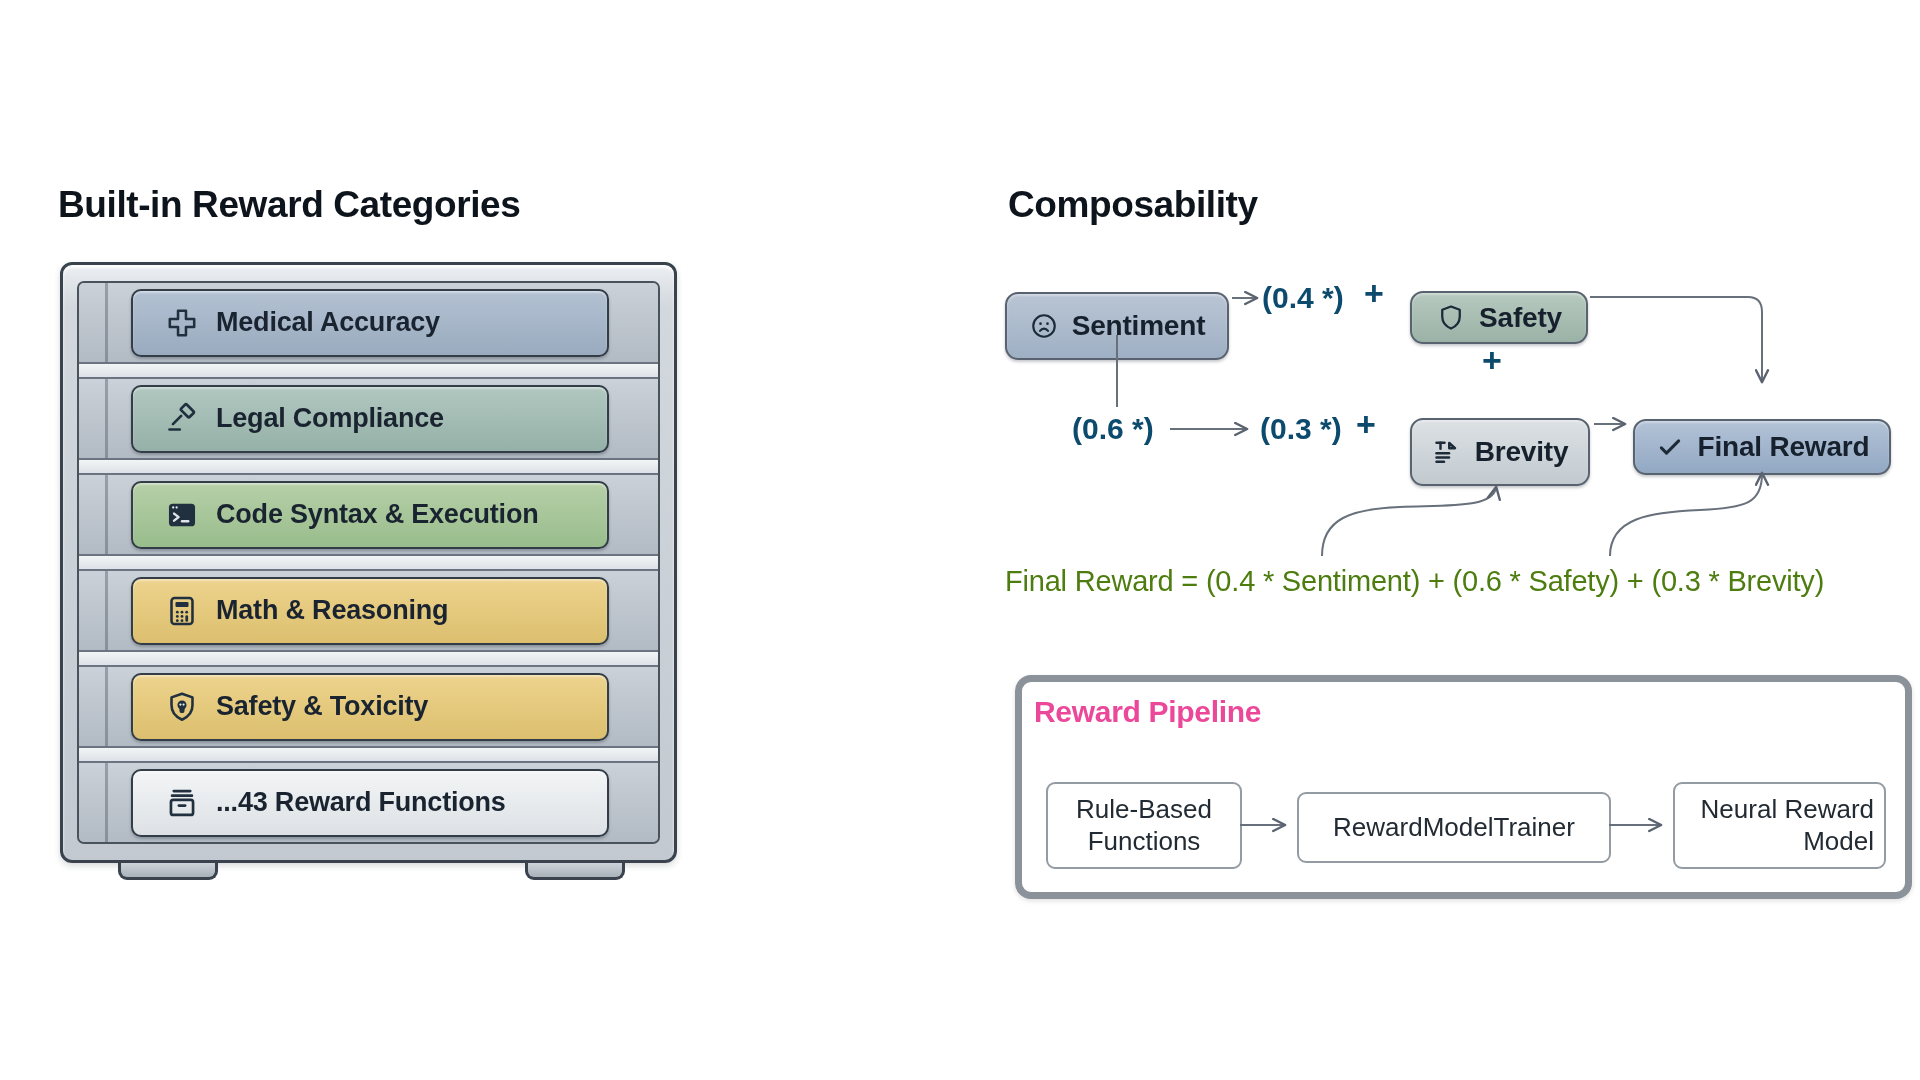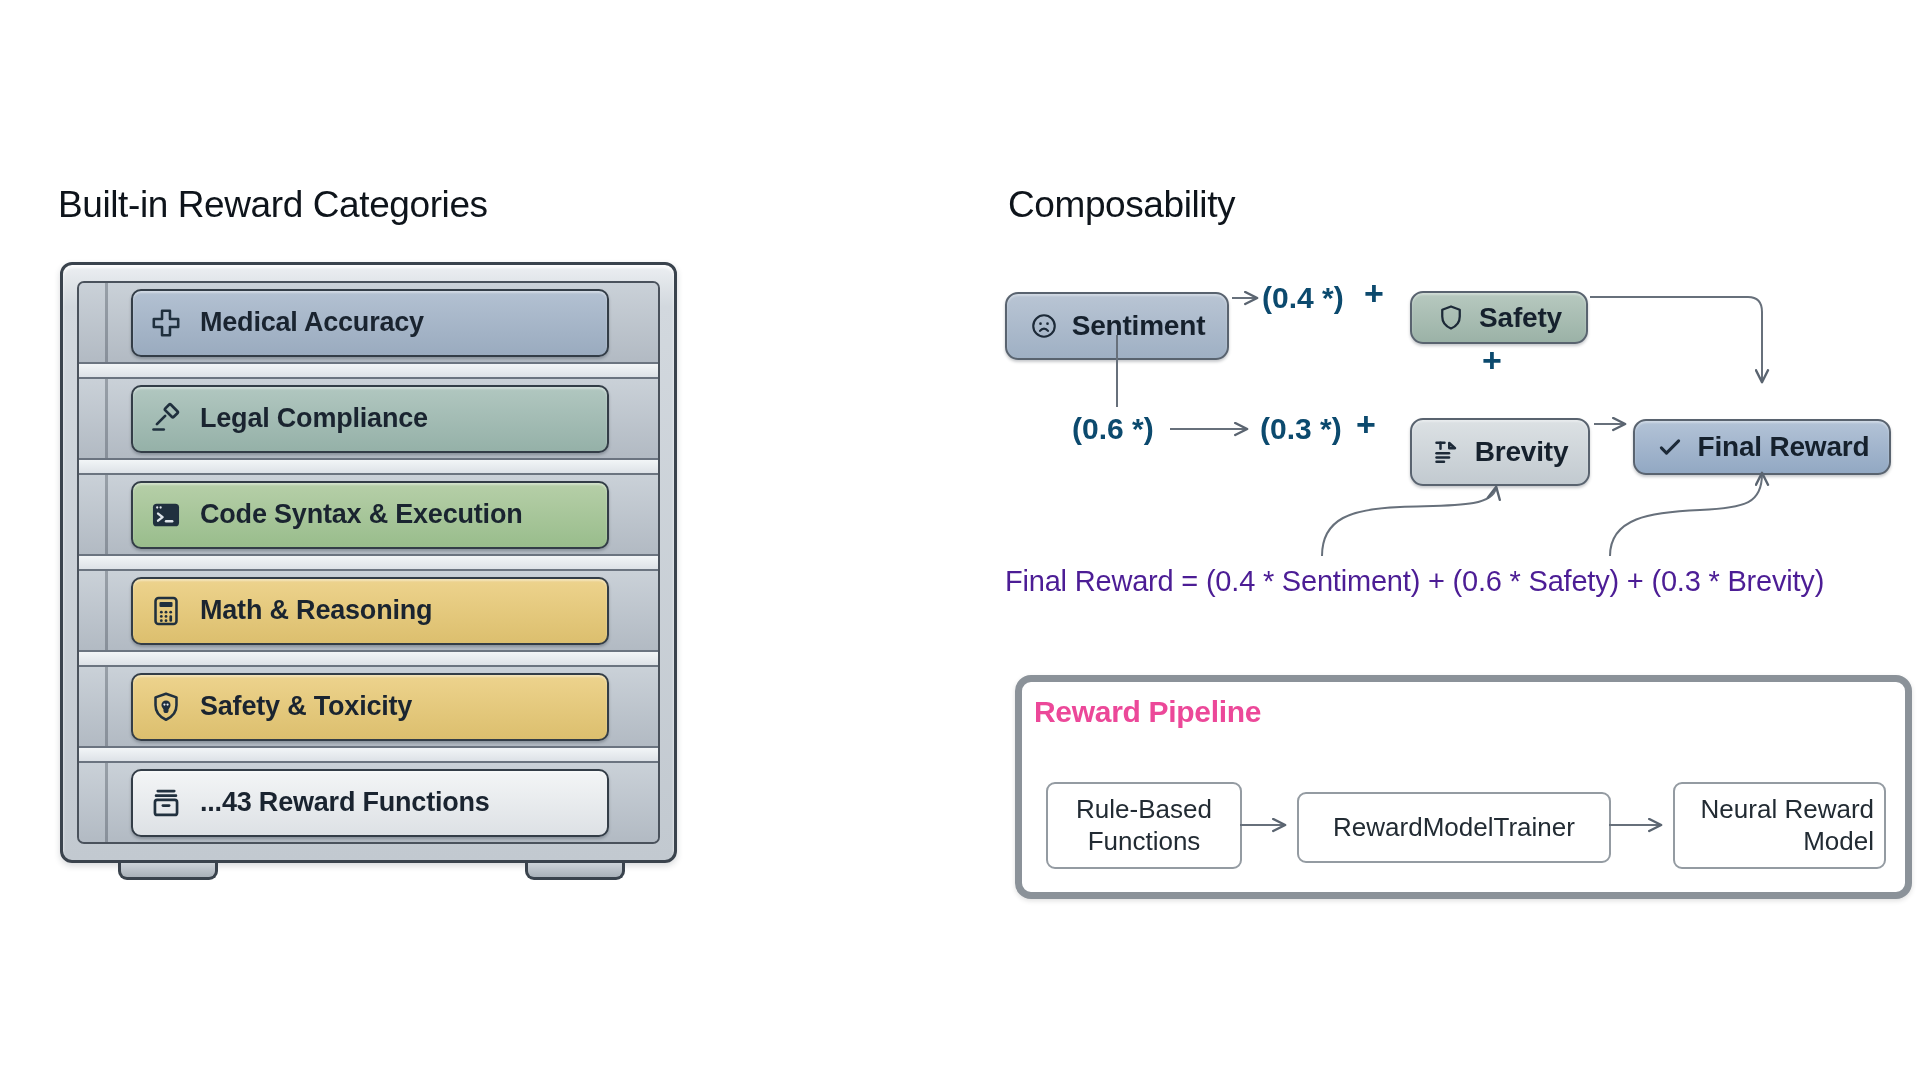--- a/index.html
+++ b/index.html
@@ -1,20 +1,20 @@
 <!DOCTYPE html>
 <html><head>
 <meta charset="utf-8">
 <style>
   html,body{margin:0;padding:0;background:#ffffff;}
   body{
     width:1920px;height:1080px;position:relative;overflow:hidden;
     font-family:"Liberation Sans","DejaVu Sans",sans-serif;color:#101822;
   }
-  .page-title{position:absolute;font-size:37px;font-weight:400;color:#0e141b;letter-spacing:-.4px;}
+  .page-title{position:absolute;font-size:37px;font-weight:700;color:#0e141b;letter-spacing:-.4px;}
   #title-left{left:58px;top:184px;}
   #title-right{left:1008px;top:184px;}
 
   
   #cabinet{
     position:absolute;left:60px;top:262px;width:617px;height:601px;box-sizing:border-box;
     border:3px solid #3a434d;border-radius:12px;
     background:linear-gradient(180deg,#eceff2 0%,#d2d8de 7%,#c2c9d0 100%);
     box-shadow:inset 0 3px 3px rgba(255,255,255,.85), 0 3px 6px rgba(40,50,60,.18);
   }
@@ -26,21 +26,21 @@
   }
   .drawer-row{flex:1;position:relative;display:flex;align-items:center;
     background:linear-gradient(180deg,#cad1d8 0%,#b2bac3 100%);}
   .drawer-row::before{content:"";position:absolute;left:26px;top:0;bottom:0;width:3px;
     background:rgba(58,67,77,.35);}
   .sep{height:13px;flex:none;background:linear-gradient(180deg,#f2f5f7,#dde2e7);
     border-top:2px solid #6b7480;border-bottom:2px solid #6b7480;}
   .plate{
     margin-left:52px;width:478px;height:68px;box-sizing:border-box;flex:none;
     border:2.5px solid #333d47;border-radius:10px;
-    display:flex;align-items:center;gap:17px;padding-left:16px;
+    display:flex;align-items:center;gap:17px;padding-left:32px;
     font-size:27px;font-weight:600;color:#1a2430;letter-spacing:-.2px;
     box-shadow:0 2px 3px rgba(30,40,50,.28), inset 0 2px 2px rgba(255,255,255,.4);
   }
   .plate-icon{flex:none;width:34px;height:34px;display:flex;align-items:center;justify-content:center;}
   .c-medical  {background:linear-gradient(180deg,#b3c1d2,#9aabbf);}
   .c-legal    {background:linear-gradient(180deg,#b1c7c0,#95b1a8);}
   .c-code     {background:linear-gradient(180deg,#b6cfa8,#99bd8c);}
   .c-math     {background:linear-gradient(180deg,#edd38d,#dcbf6e);}
   .c-safetox  {background:linear-gradient(180deg,#edd38d,#dcbf6e);}
   .c-functions{background:linear-gradient(180deg,#f3f5f6,#dde1e5);}
@@ -65,21 +65,21 @@
 
   .op{position:absolute;font-size:30px;font-weight:700;color:#0c4a6e;}
   .plus{font-size:34px;}
   #op-w04{left:1262px;top:281px;}
   #op-plus-top{left:1364px;top:274px;}
   #op-plus-mid{left:1482px;top:341px;}
   #op-w06{left:1072px;top:412px;}
   #op-w03{left:1260px;top:412px;}
   #op-plus-row2{left:1356px;top:405px;}
 
-  #formula{position:absolute;left:1005px;top:565px;font-size:29px;color:#4c1d95;letter-spacing:-.2px;}
+  #formula{position:absolute;left:1005px;top:565px;font-size:29px;color:#4d7c0f;letter-spacing:-.2px;}
 
   
   #pipeline{
     position:absolute;left:1015px;top:675px;width:897px;height:224px;box-sizing:border-box;
     border:7px solid #8b9299;border-radius:16px;background:#ffffff;
     box-shadow:0 2px 5px rgba(0,0,0,.12);
   }
   #pipeline-title{position:absolute;left:12px;top:13px;font-size:30px;font-weight:700;color:#ec4899;letter-spacing:-.3px;}
   .stage{
     position:absolute;box-sizing:border-box;background:#ffffff;border:2px solid #949ba2;border-radius:9px;

